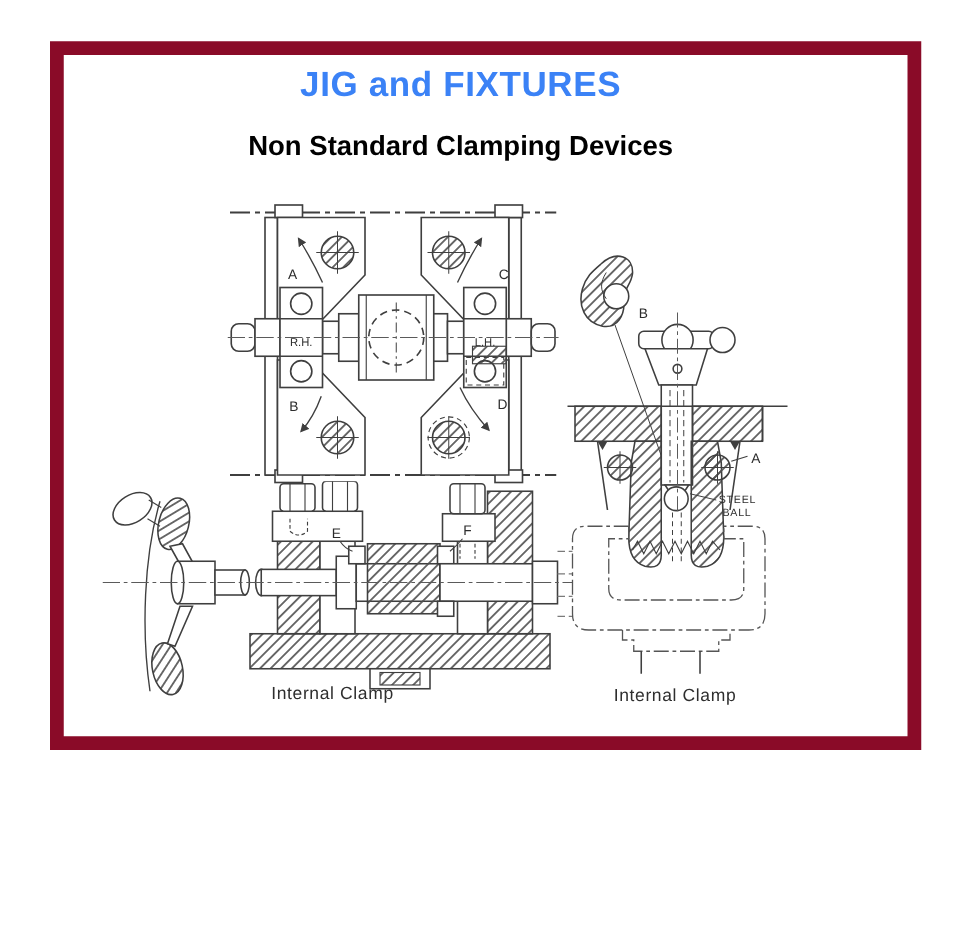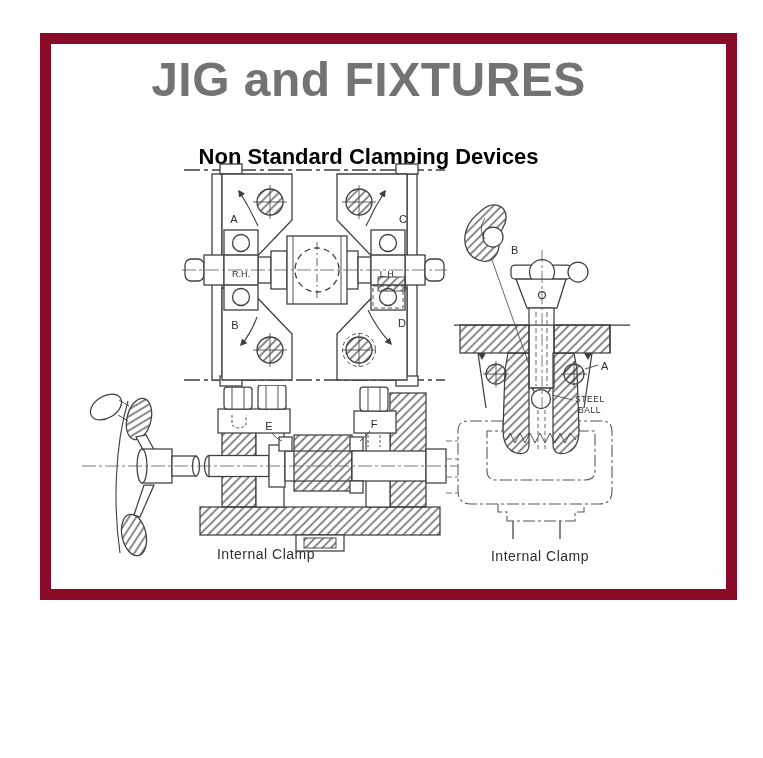--- a/index.html
+++ b/index.html
@@ -3,23 +3,23 @@
 <meta charset="utf-8">
 <style>
   * { margin:0; padding:0; box-sizing:border-box; }
   html,body { width:763px; height:758px; background:#ffffff; overflow:hidden; }
   body { position:relative; font-family:"Liberation Sans", sans-serif; }
 
   .frame { position:absolute; left:40px; top:33px; width:697px; height:567px;
            border:11px solid #8a0b28; background:transparent; }
 
   .title { position:absolute; left:0; top:52px; width:737px; text-align:center;
-           font-size:48px; font-weight:bold; color:#737373; letter-spacing:.5px; }
+           font-size:28px; font-weight:bold; color:#3b82f6; letter-spacing:.5px; }
   .subtitle { position:absolute; left:0; top:104px; width:737px; text-align:center;
-              font-size:22px; font-weight:bold; color:#000;margin-top:40px; }
+              font-size:22px; font-weight:bold; color:#000; }
 
   svg { position:absolute; }
   .svg-top   { left:182px; top:158px; }
   .svg-left  { left:82px;  top:385px; }
   .svg-right { left:452px; top:192px; }
 
   .caption { position:absolute; width:130px; text-align:center; font-size:14px;
              color:#2e2e2e; letter-spacing:.5px; }
   .cap-left  { left:201px; top:546px; }
   .cap-right { left:475px; top:548px; }

